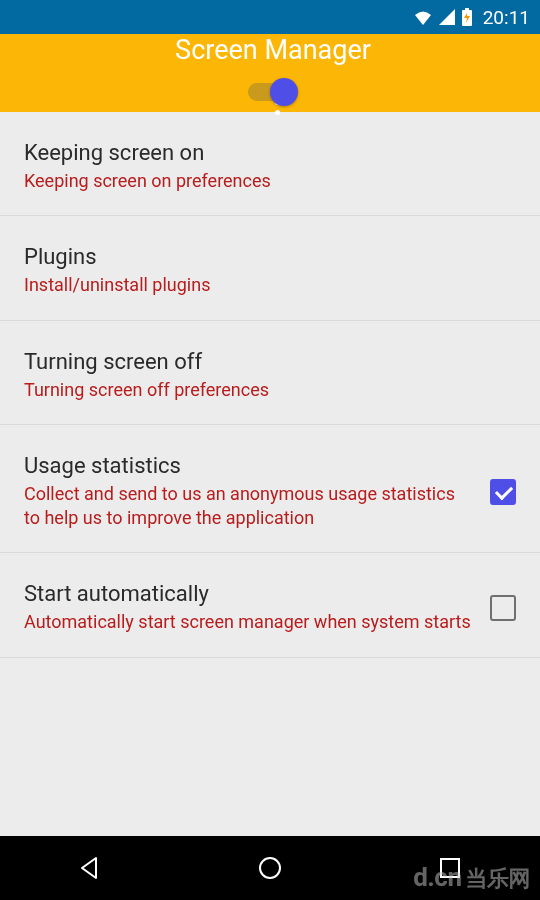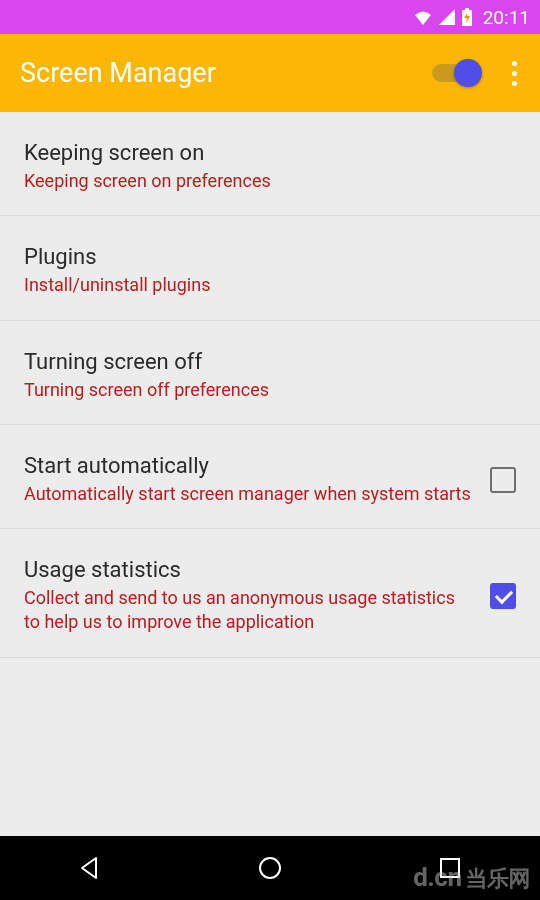--- a/index.html
+++ b/index.html
@@ -6,41 +6,42 @@
 body {
   width: 540px;
   height: 900px;
   font-family: Roboto, "Helvetica Neue", Arial, sans-serif;
   background: #ececec;
   position: relative;
   overflow: hidden;
 }
 .status-bar {
   height: 34px;
-  background: #d946ef;
+  background: #0369a1;
   display: flex;
   align-items: center;
   justify-content: flex-end;
   padding: 0 10px;
   color: #fff;
   font-size: 19px;
   gap: 4px;
 }
 .status-bar .wifi, .status-bar .signal, .status-bar .battery {
   display: inline-flex;
   align-items: center;
   margin-right: 2px;
 }
 .app-bar {
   height: 78px;
   background: #fcb605;
   display: flex;
   align-items: center;
   padding: 0 14px 0 20px;
   gap: 12px;
+  flex-direction: column;
 }
 .app-title {
   color: #fff;
   font-size: 27px;
   font-weight: 400;
   flex: 1;
 }
 .toggle-switch {
   width: 50px;
   height: 28px;
@@ -220,32 +221,32 @@
 
   <div class="list-item">
     <div class="text">
       <div class="item-title">Turning screen off</div>
       <div class="item-sub">Turning screen off preferences</div>
     </div>
   </div>
 
   <div class="list-item">
     <div class="text">
+      <div class="item-title">Usage statistics</div>
+      <div class="item-sub">Collect and send to us an anonymous usage statistics to help us to improve the application</div>
+    </div>
+    <div class="checkbox checked"></div>
+  </div>
+
+  <div class="list-item">
+    <div class="text">
       <div class="item-title">Start automatically</div>
       <div class="item-sub">Automatically start screen manager when system starts</div>
     </div>
     <div class="checkbox"></div>
-  </div>
-
-  <div class="list-item">
-    <div class="text">
-      <div class="item-title">Usage statistics</div>
-      <div class="item-sub">Collect and send to us an anonymous usage statistics to help us to improve the application</div>
-    </div>
-    <div class="checkbox checked"></div>
   </div>
 
 </div>
 
 <div class="nav-bar">
   <div class="nav-btn">
     <svg width="28" height="28" viewBox="0 0 28 28">
         <path d="M20 4 L6 14 L20 24 Z" fill="none" stroke="#fff" stroke-width="2" stroke-linejoin="round"></path>
       </svg>
   </div>

